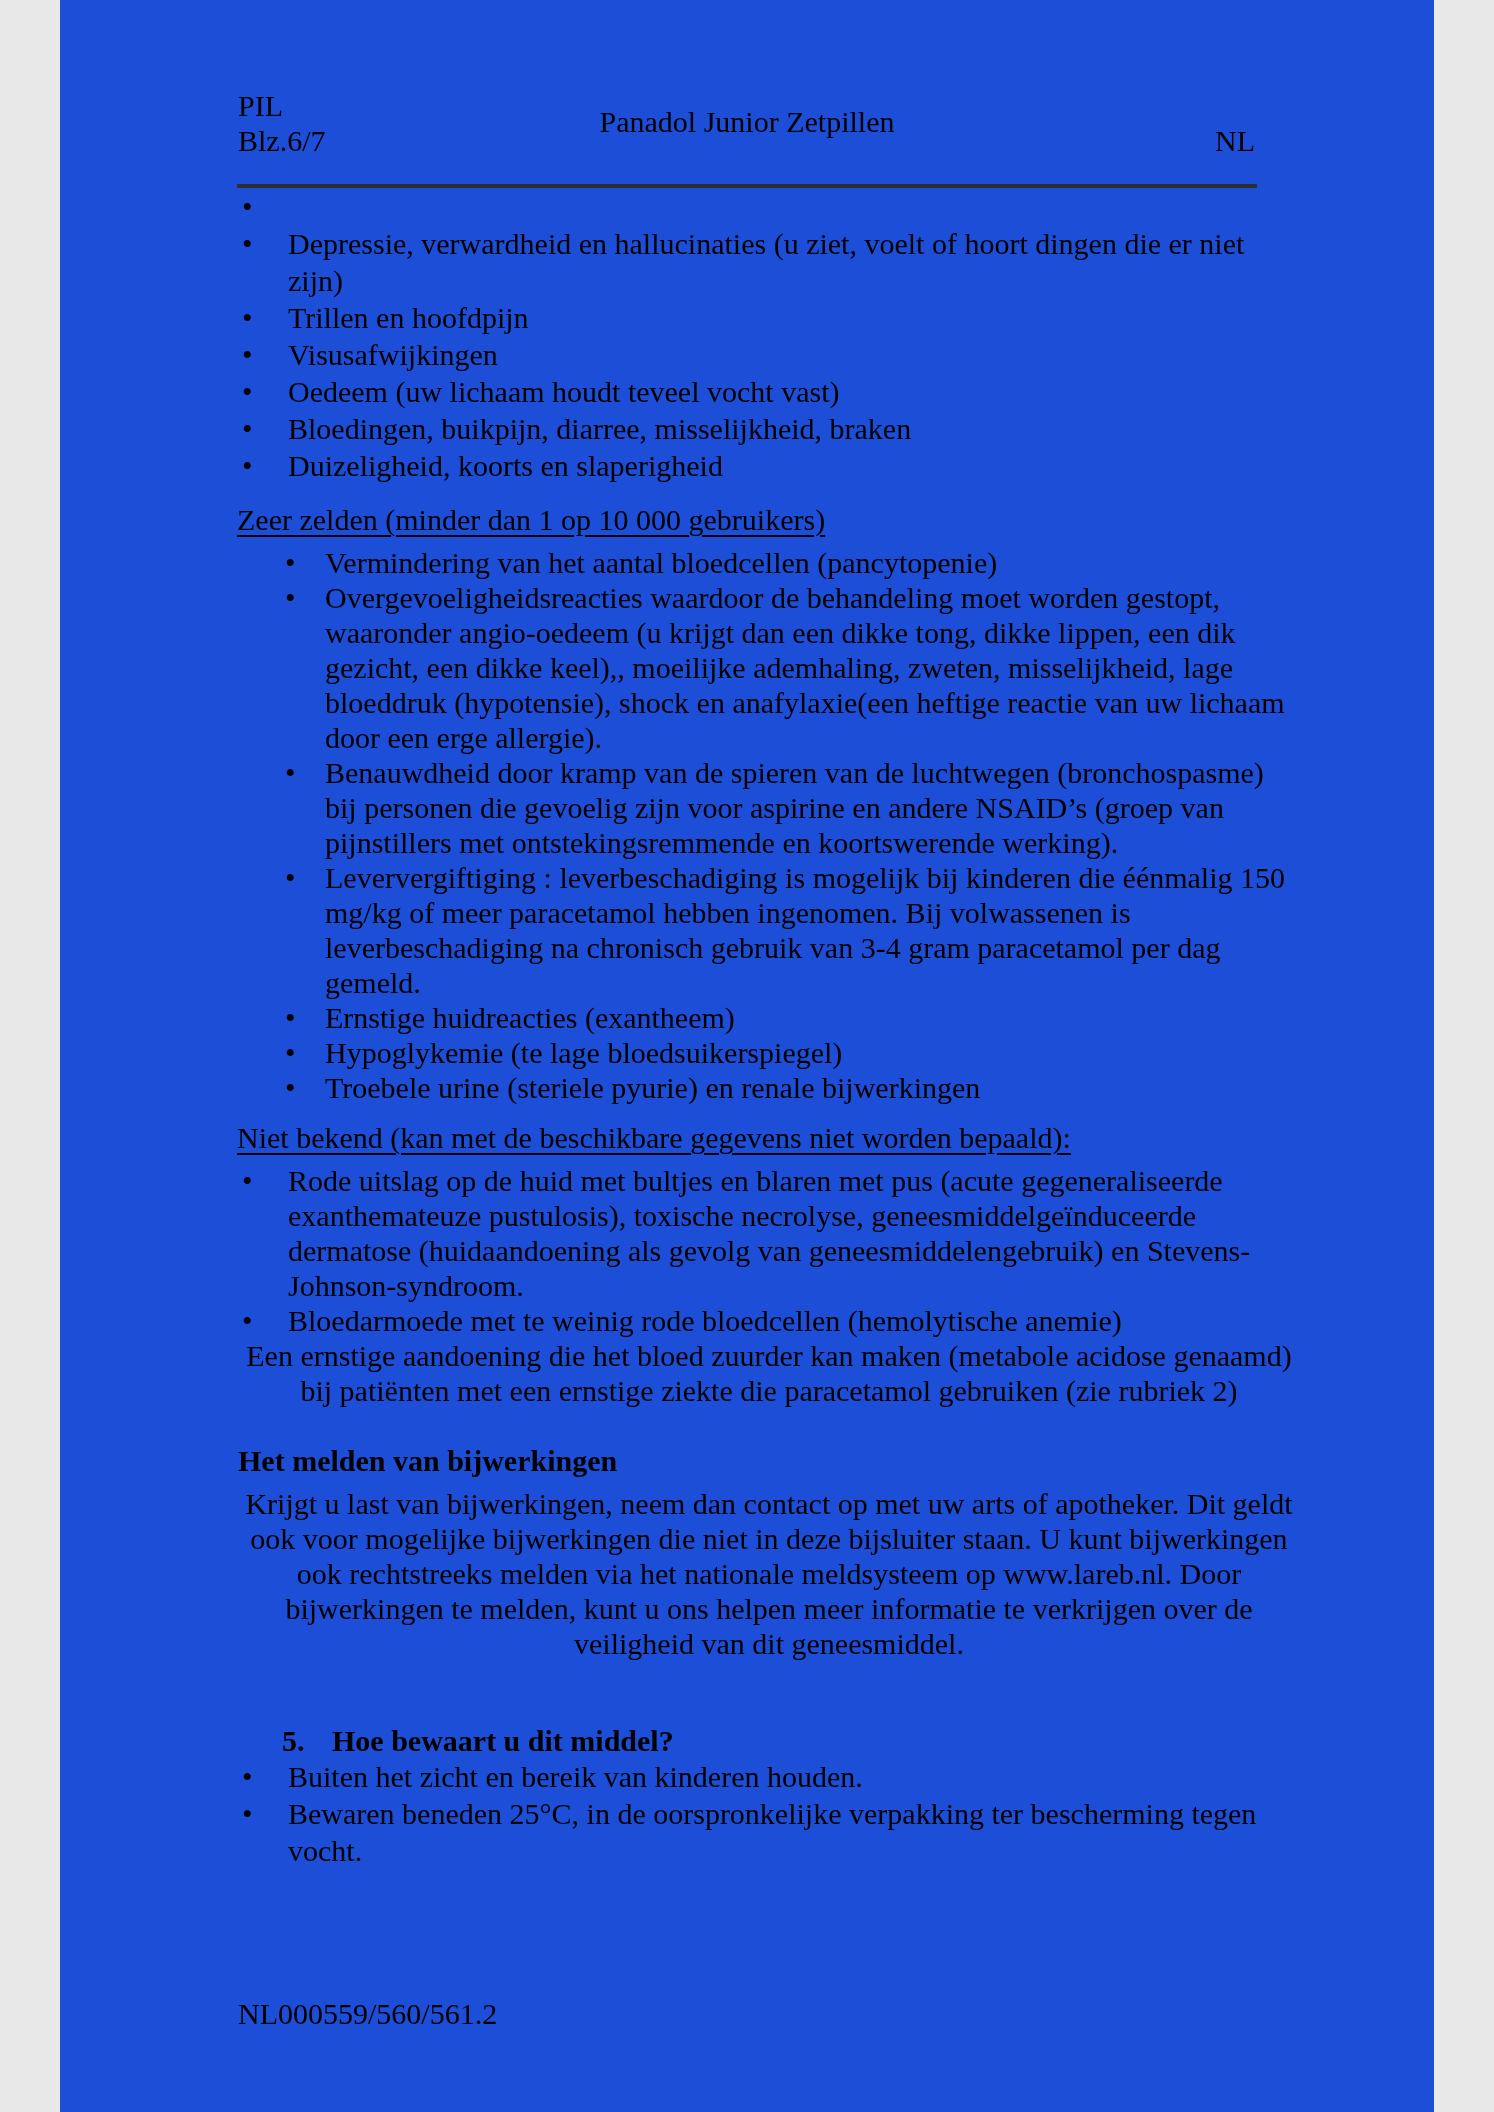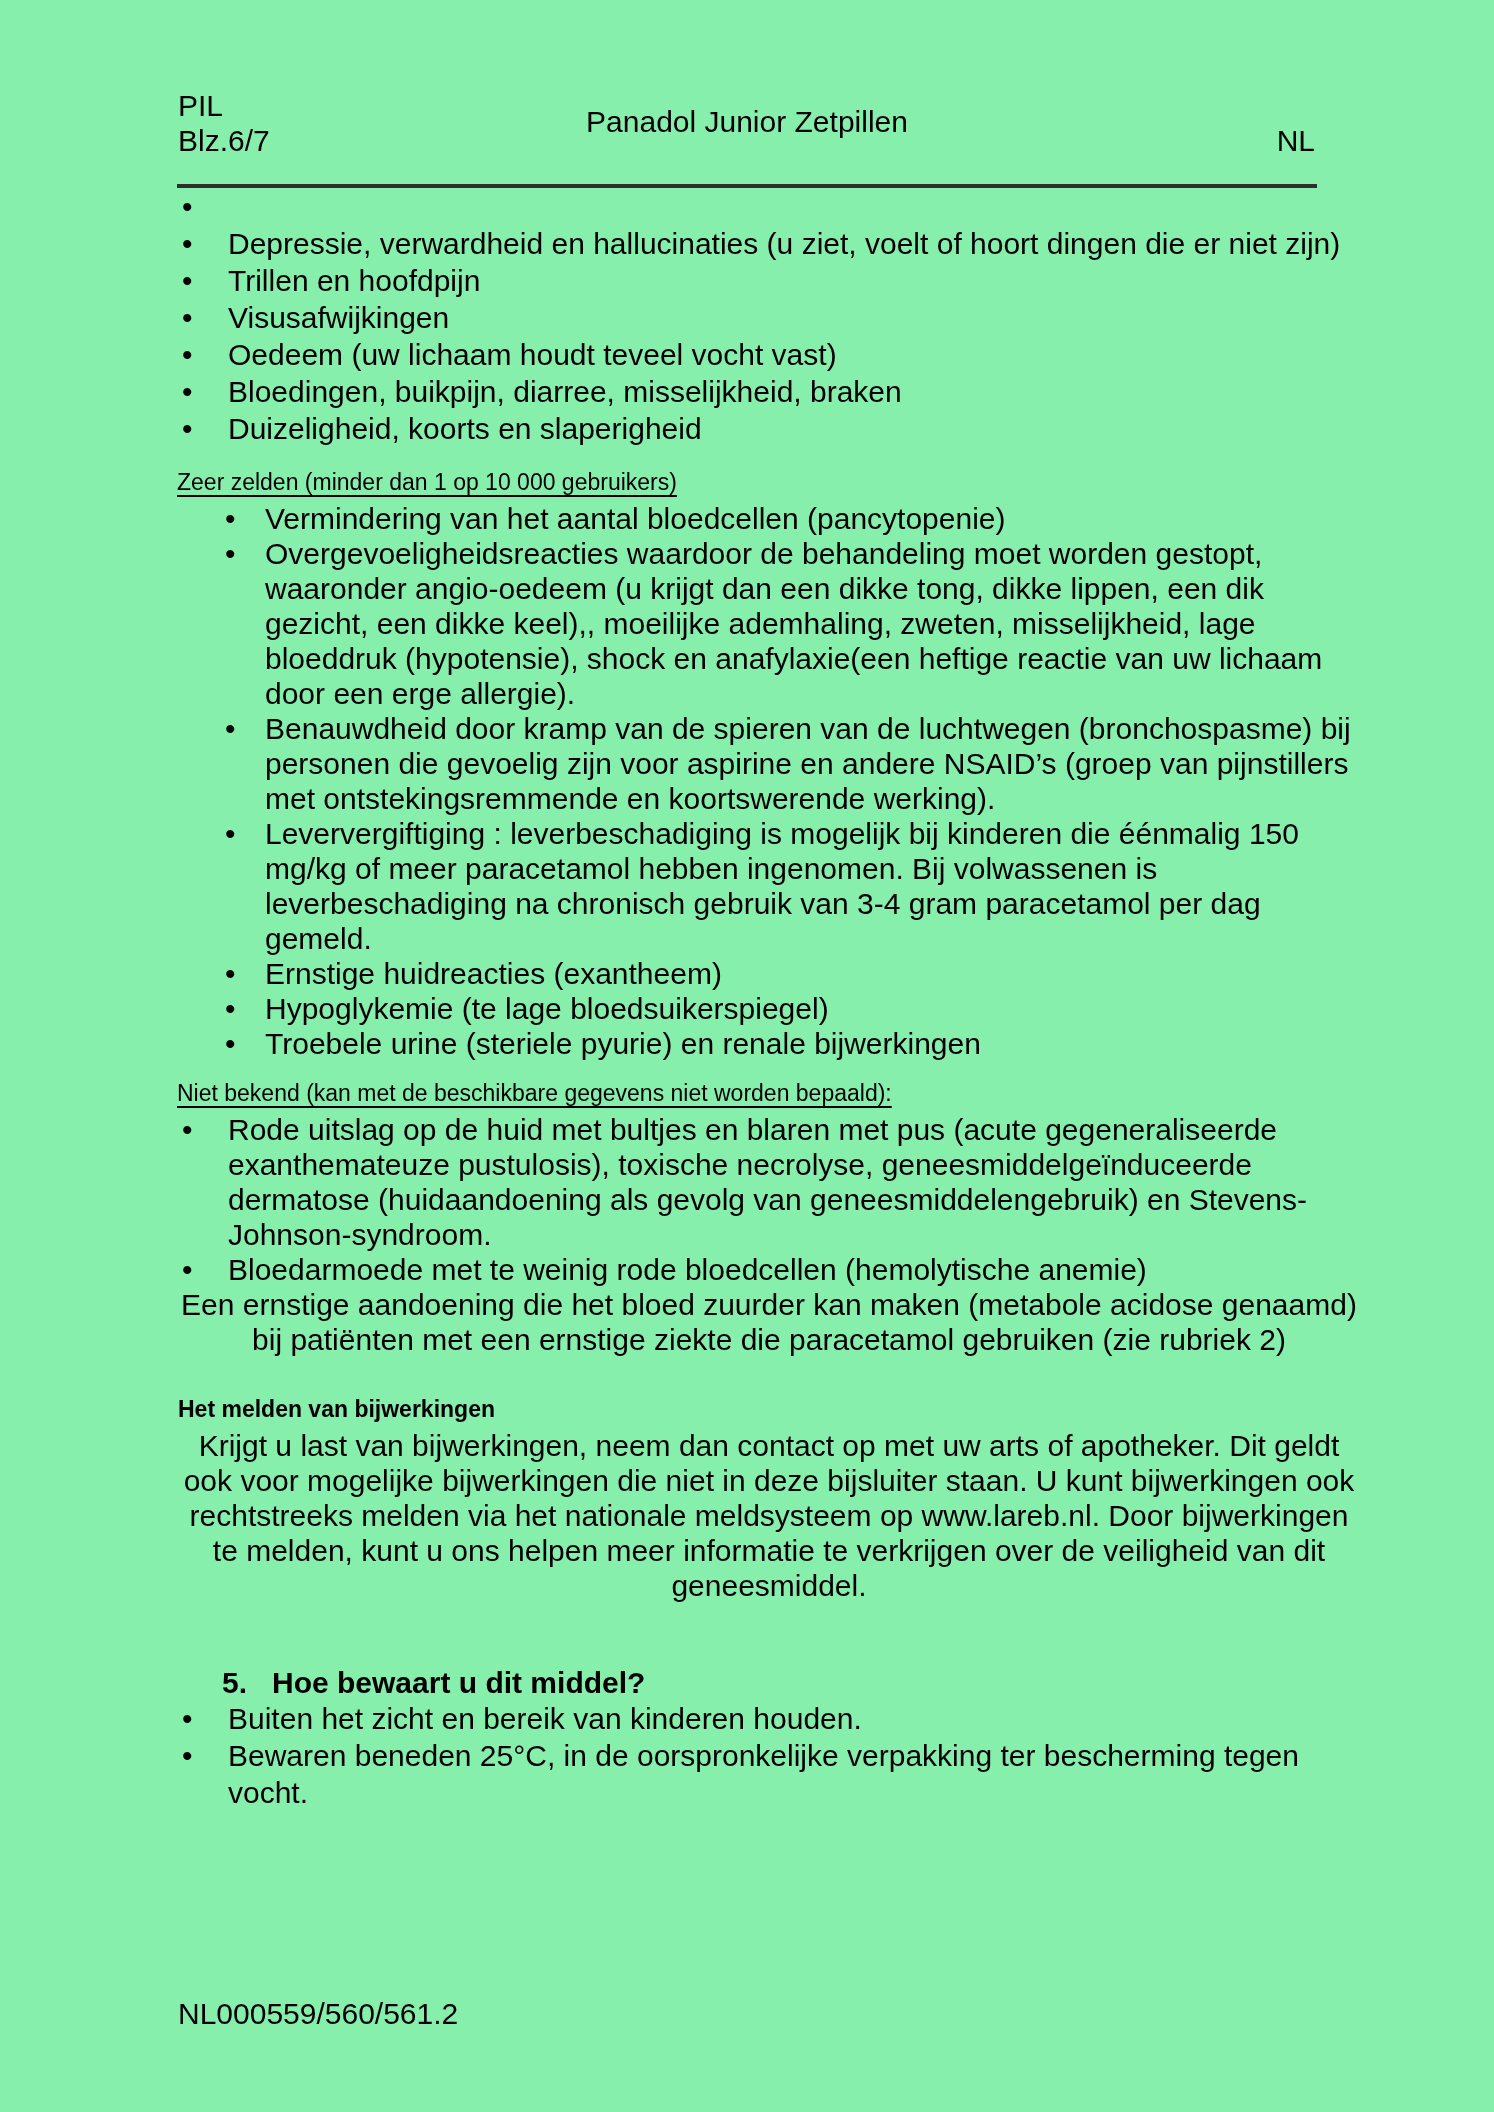--- a/index.html
+++ b/index.html
@@ -1,38 +1,38 @@
 <!DOCTYPE html>
 <html><head>
 <meta charset="utf-8">
 <style>
   html, body { margin: 0; padding: 0; background: #e8e8e8; }
   .page {
     position: relative;
-    width: 1494px;
+    width: 1374px;
     height: 2112px;
     margin: 0 auto;
-    background: #86efac;
+    background: #1d4ed8;
     color: #000000;
-    font-family: Liberation Sans, sans-serif;
+    font-family: Liberation Serif, serif;
     font-size: 30px;
     line-height: 35px;
     box-sizing: border-box;
     overflow: hidden;
   }
   
   header { padding-top: 88px; }
   .hrow { position: relative; height: 35px; }
   .hleft   { position: absolute; left: 178px; white-space: nowrap; }
   .hcenter { position: absolute; left: 0; right: 0; text-align: center; white-space: nowrap; margin-top: 16px; }
   .hright  { position: absolute; right: 179px; white-space: nowrap; }
   .rule { margin: 26px 177px 0 177px; border-top: 4px solid #2e2e2e; height: 0; }
 
   
-  h3 { margin: 1px; font-size: 23px; font-weight: normal; }
+  h3 { margin: 8px; font-size: 30px; font-weight: normal; }
   .indent-heading { margin-left: 177px; margin-right: 134px; }
   .underlined {
     text-decoration: underline;
     text-decoration-thickness: 2px;
     text-underline-offset: 5px;
   }
   .bold-heading { font-weight: bold; }
   h3.vr { margin-top: 18px; }
   h3.nk { margin-top: 15px; }
   h3.reporting { margin-top: 35px; margin-left: 178px; }

